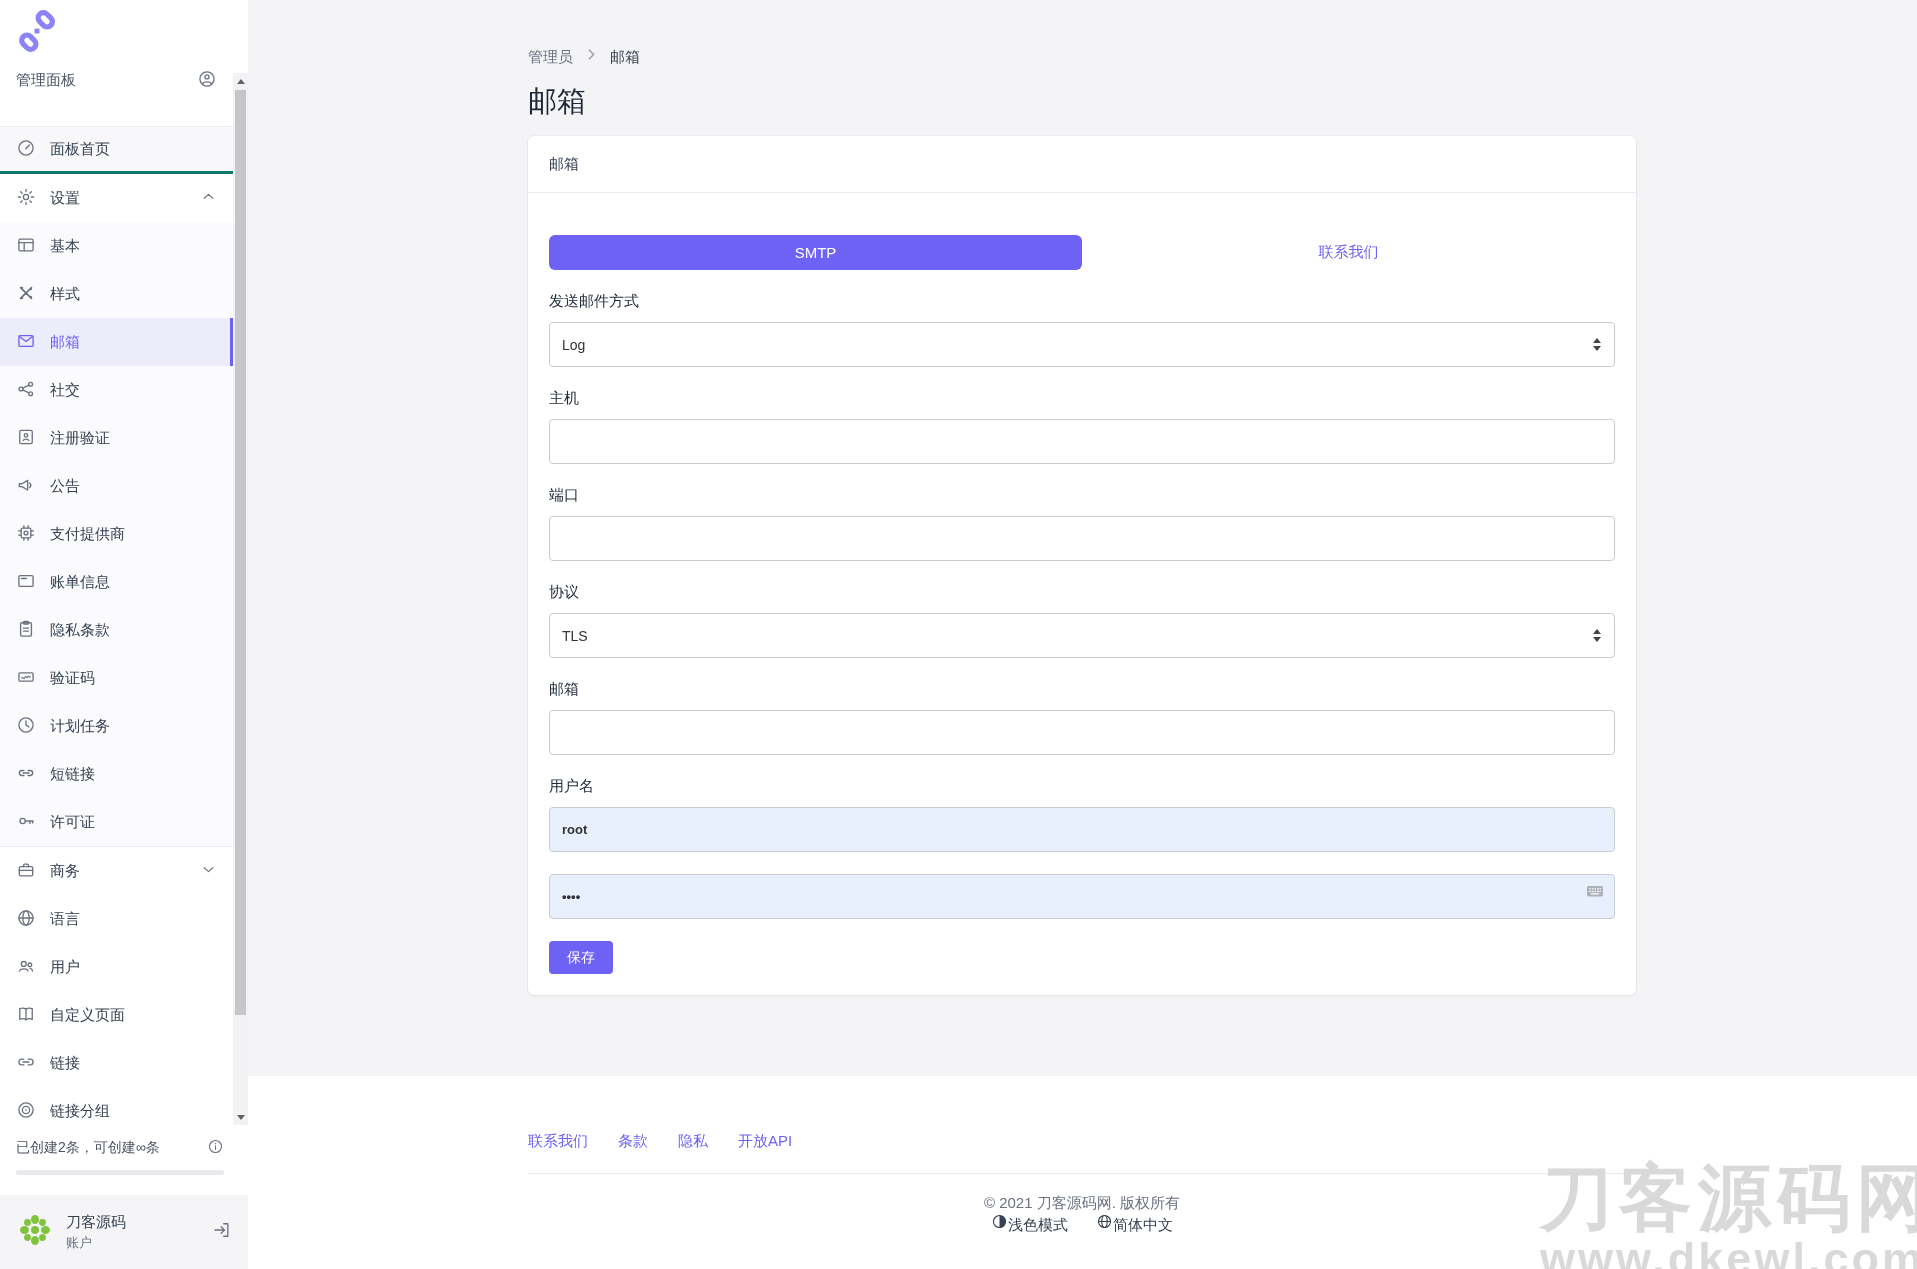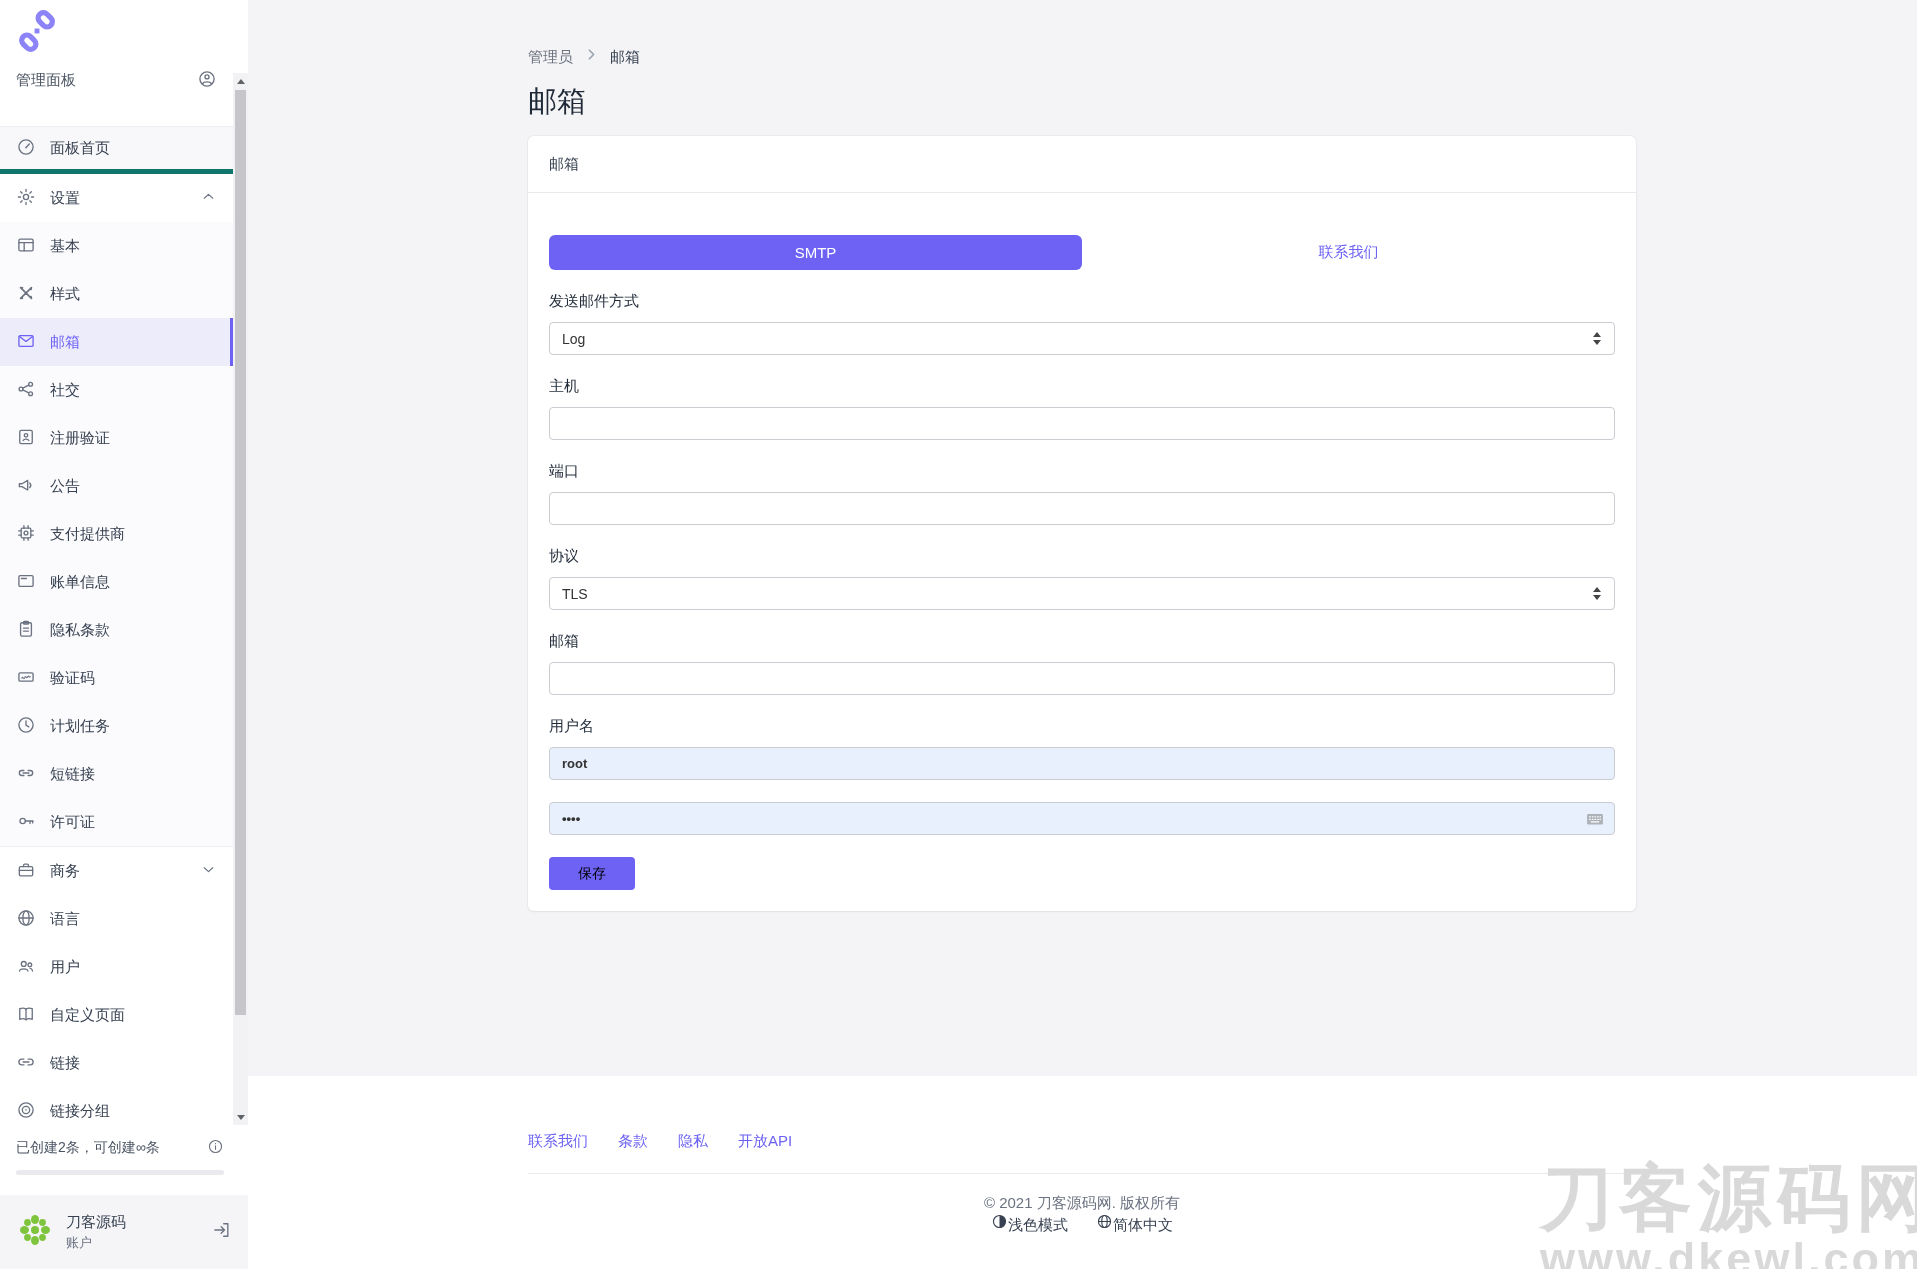--- a/index.html
+++ b/index.html
@@ -8,21 +8,21 @@
 
   
   .sidebar { position:relative; width:248px; height:1269px; background:#fff; flex:0 0 248px; }
   .logo { position:absolute; top:10px; left:16px; }
   .sb-header { position:absolute; top:58px; left:0; right:15px; height:44px; padding:0 16px;
                display:flex; align-items:center; justify-content:space-between; color:#4b5563; font-size:15px; }
   .nav { position:absolute; top:126px; left:0; right:15px; }
   .nav-item { height:48px; display:flex; align-items:center; gap:14px; padding:0 16px;
               font-size:15px; color:#374151; cursor:pointer; }
   .nav-item .ic { color:#6b7280; flex:0 0 20px; }
-  .nav-item.home { background:#f8f8fa; border-top:1px solid #ededf2; border-bottom:5px solid #0f766e; }
+  .nav-item.home { background:#f8f8fa; border-top:1px solid #ededf2; border-bottom:3px solid #0f766e; }
   .submenu { background:#fbfbfd; border-bottom:1px solid #ededf2; }
   .nav-item.active { background:#edecfb; color:#6e62f5; border-right:3px solid #6e62f5; }
   .nav-item.active .ic { color:#6e62f5; }
   .chev { margin-left:auto; color:#6b7280; }
   .quota { position:absolute; top:1138px; left:16px; right:24px; color:#4b5563; font-size:14px; }
   .quota-row { display:flex; align-items:center; justify-content:space-between; }
   .quota-bar { margin-top:12px; height:5px; background:#e9e9ee; border-radius:3px; }
   .account { position:absolute; bottom:0; left:0; right:0; height:74px; background:#f5f5f8;
              display:flex; align-items:center; gap:12px; padding:0 16px; cursor:pointer; }
   .acct-name { font-size:15px; color:#374151; }
@@ -47,32 +47,32 @@
           box-shadow:0 0 0 1px rgba(0,0,0,0.03), 0 1px 3px rgba(0,0,0,0.05); }
   .card-header { padding:0 21px; height:57px; display:flex; align-items:center; font-size:15px; color:#374151;
                  border-bottom:1px solid #e9eaee; }
   .card-body { padding:22px 21px 21px; }
   .tabs { display:flex; margin-bottom:22px; }
   .tab { flex:1; height:35px; display:flex; align-items:center; justify-content:center; font-size:15px;
          border-radius:6px; cursor:pointer; color:#6e62f5;margin-top:20px; }
   .tab.active { background:#6e62f5; color:#fff; }
   .group { margin-bottom:22px; }
   .group label { display:block; font-size:15px; line-height:18px; color:#1f2937; font-weight:500; margin-bottom:12px; }
-  .control { height:33px; width:100%; border:1px solid #c9ccd1; border-radius:4px; background:#fff;
+  .control { height:45px; width:100%; border:1px solid #c9ccd1; border-radius:4px; background:#fff;
              font-size:13px; color:#333; padding:10px 12px; font-family:inherit; }
   .select-box { display:flex; align-items:center; justify-content:space-between; font-size:14px; cursor:pointer; }
   .stepper { position:relative; width:9px; height:15px; }
   .stepper::before { content:""; position:absolute; top:1px; left:0; border-left:4px solid transparent;
                      border-right:4px solid transparent; border-bottom:5px solid #444; }
   .stepper::after { content:""; position:absolute; bottom:1px; left:0; border-left:4px solid transparent;
                     border-right:4px solid transparent; border-top:5px solid #444; }
   .autofill { background:#e8f0fe;font-weight:bold; }
   .pw-wrap { position:relative; }
   .pw-wrap .kb { position:absolute; right:10px; top:7px; }
-  .save-btn { height:33px; padding:0 29px; background:#6e62f5; color:#000000; border:none; border-radius:4px;
+  .save-btn { height:33px; padding:0 18px; background:#6e62f5; color:#ffffff; border:none; border-radius:4px;
               font-size:14px; font-family:inherit; cursor:pointer; }
 
   
   .footer { position:absolute; left:0; right:0; top:1076px; bottom:0; background:#fff; }
   .footer-inner { margin-left:280px; width:1108px; padding-top:56px; }
   .f-links { display:flex; gap:30px; font-size:15px; }
   .f-links a { color:#6d63f2; text-decoration:none; cursor:pointer; }
   .f-divider { margin-top:22px; border-top:1px solid #e8e9ed; }
   .f-bottom { margin-top:20px; display:flex; align-items:center; justify-content:space-between;
               font-size:15px; color:#6b7280;flex-direction:column; }

